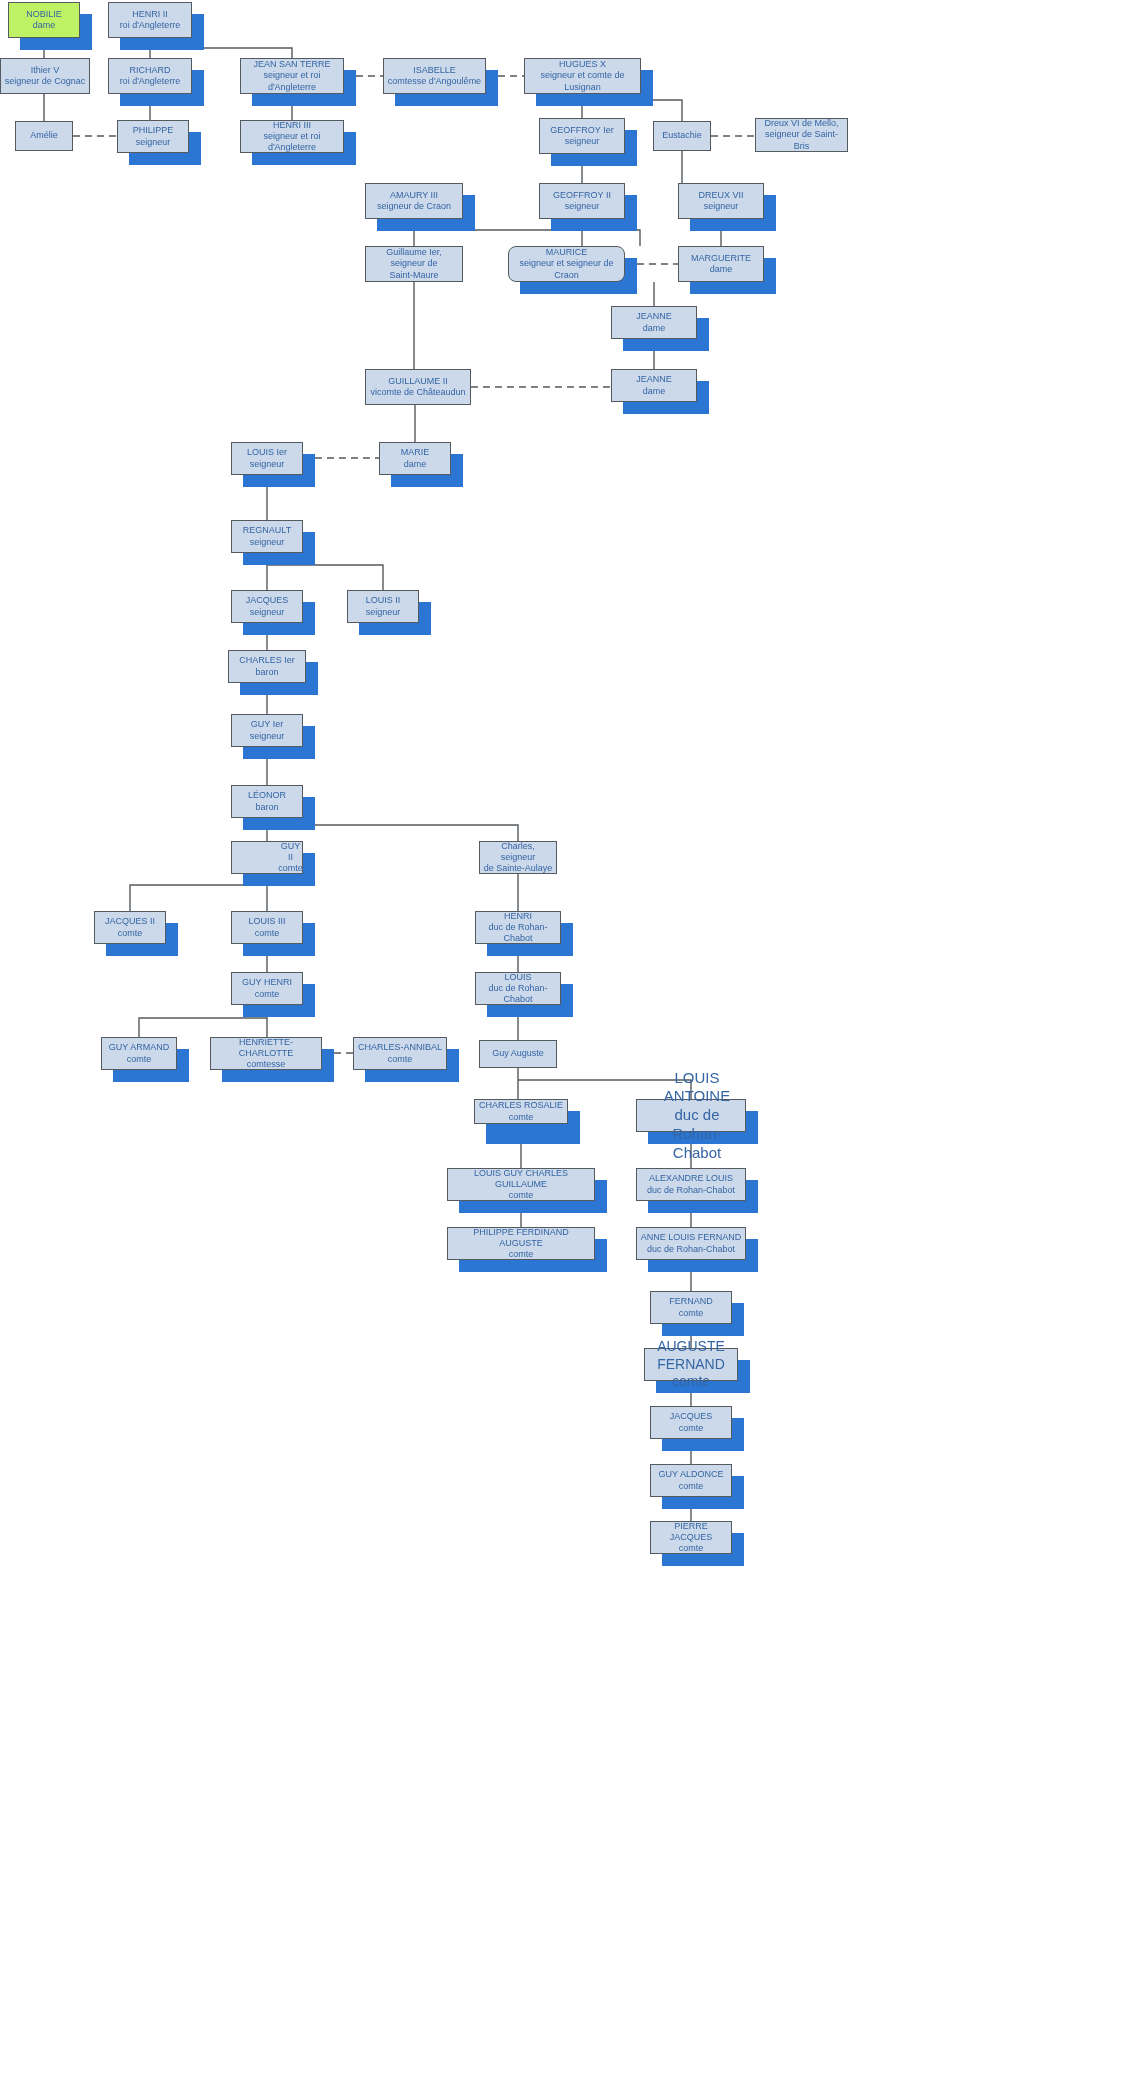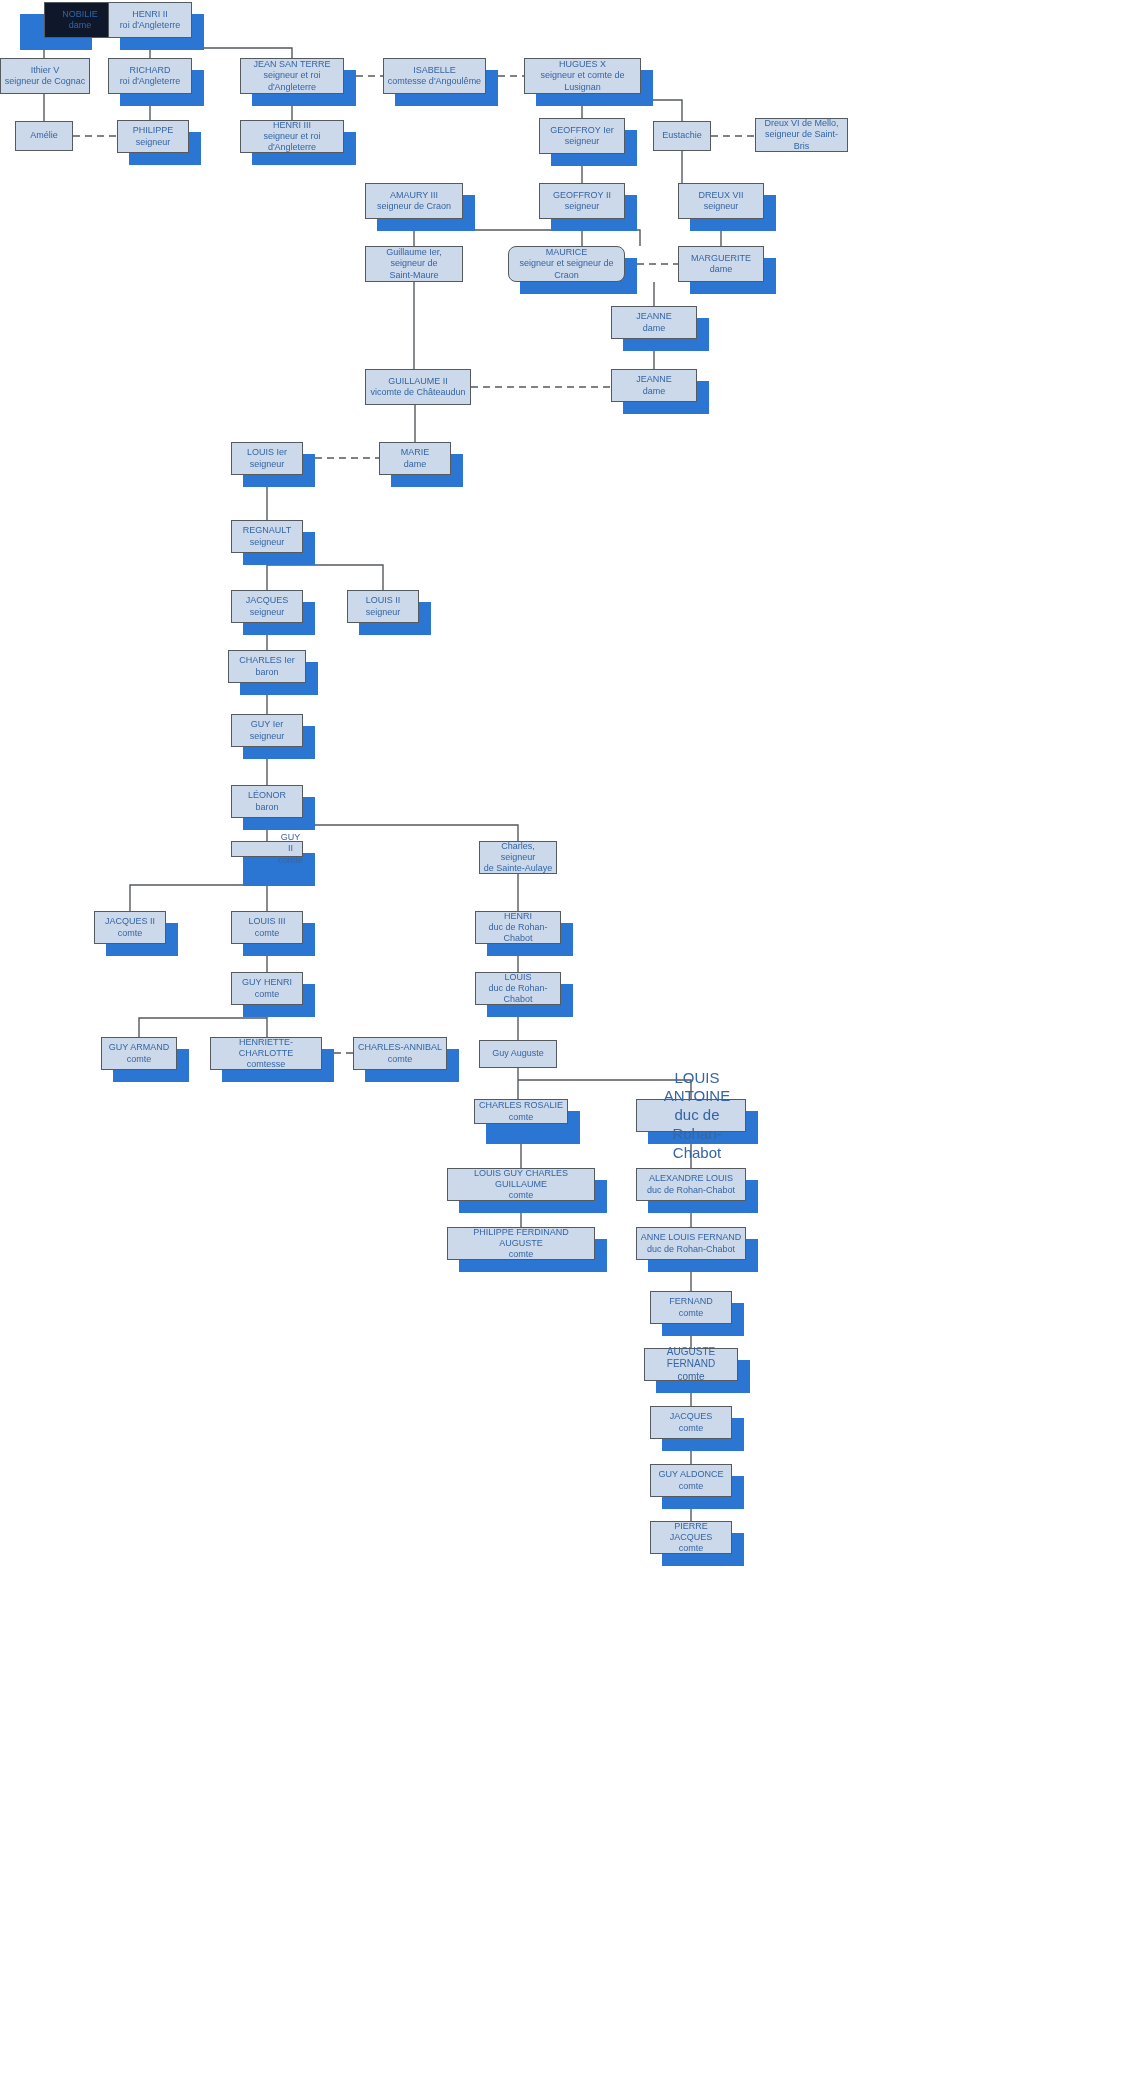--- a/index.html
+++ b/index.html
@@ -69,21 +69,21 @@
       <path d="M73,136 L117,136" fill="none" stroke="#555a5e" stroke-width="1.4" stroke-dasharray="7,5"></path>
       <path d="M344,76 L383,76" fill="none" stroke="#555a5e" stroke-width="1.4" stroke-dasharray="7,5"></path>
       <path d="M486,76 L524,76" fill="none" stroke="#555a5e" stroke-width="1.4" stroke-dasharray="7,5"></path>
       <path d="M711,136 L755,136" fill="none" stroke="#555a5e" stroke-width="1.4" stroke-dasharray="7,5"></path>
       <path d="M625,264 L678,264" fill="none" stroke="#555a5e" stroke-width="1.4" stroke-dasharray="7,5"></path>
       <path d="M471,387 L611,387" fill="none" stroke="#555a5e" stroke-width="1.4" stroke-dasharray="7,5"></path>
       <path d="M303,458 L379,458" fill="none" stroke="#555a5e" stroke-width="1.4" stroke-dasharray="7,5"></path>
       <path d="M322,1053 L353,1053" fill="none" stroke="#555a5e" stroke-width="1.4" stroke-dasharray="7,5"></path>
     </svg>
 <div class="shadow" style="left: 20px; top: 14px; width: 72px; height: 36px; background: rgb(42, 118, 210);"></div>
-    <div class="node" style="left: 8px; top: 2px; width: 72px; height: 36px; font-size: 9px; background: #0f172a; border-color: rgb(85, 90, 94); color: rgb(52, 101, 164); margin-left: 36px;">
+    <div class="node" style="left: 8px; top: 2px; width: 72px; height: 36px; font-size: 9px; background: #bef264; border-color: rgb(85, 90, 94); color: rgb(52, 101, 164);">
       <span class="txt">
         <span class="nm">NOBILIE</span>
         <span class="ti">dame</span>
       </span>
     </div>
     <div class="shadow" style="left: 120px; top: 14px; width: 84px; height: 36px; background: rgb(42, 118, 210);"></div>
     <div class="node" style="left: 108px; top: 2px; width: 84px; height: 36px; font-size: 9px; background: rgb(204, 217, 234); border-color: rgb(85, 90, 94); color: rgb(52, 101, 164);">
       <span class="txt">
         <span class="nm">HENRI II</span>
         <span class="ti">roi d'Angleterre</span>
@@ -271,21 +271,21 @@
       </span>
     </div>
     <div class="shadow" style="left: 243px; top: 797px; width: 72px; height: 33px; background: rgb(42, 118, 210);"></div>
     <div class="node" style="left: 231px; top: 785px; width: 72px; height: 33px; font-size: 9px; background: rgb(204, 217, 234); border-color: rgb(85, 90, 94); color: rgb(52, 101, 164);">
       <span class="txt">
         <span class="nm">LÉONOR</span>
         <span class="ti">baron</span>
       </span>
     </div>
     <div class="shadow" style="left: 243px; top: 853px; width: 72px; height: 33px; background: rgb(42, 118, 210);"></div>
-    <div class="node" style="left: 231px; top: 841px; width: 72px; height: 16px; font-size: 9px; background: rgb(204, 217, 234); border-color: rgb(85, 90, 94); color: rgb(52, 101, 164); padding-left: 47px;">
+    <div class="node" style="left: 231px; top: 841px; width: 72px; height: 33px; font-size: 9px; background: rgb(204, 217, 234); border-color: rgb(85, 90, 94); color: rgb(52, 101, 164); padding-left: 47px;">
       <span class="txt">
         <span class="nm">GUY II</span>
         <span class="ti">comte</span>
       </span>
     </div>
     <div class="node" style="left: 479px; top: 841px; width: 78px; height: 33px; font-size: 9px; background: rgb(204, 217, 234); border-color: rgb(85, 90, 94); color: rgb(52, 101, 164);">
       <span class="txt">
         <span class="nm">Charles, seigneur</span>
         <span class="ti">de Sainte-Aulaye</span>
       </span>
@@ -394,21 +394,21 @@
       </span>
     </div>
     <div class="shadow" style="left: 662px; top: 1303px; width: 82px; height: 33px; background: rgb(42, 118, 210);"></div>
     <div class="node" style="left: 650px; top: 1291px; width: 82px; height: 33px; font-size: 9px; background: rgb(204, 217, 234); border-color: rgb(85, 90, 94); color: rgb(52, 101, 164);">
       <span class="txt">
         <span class="nm">FERNAND</span>
         <span class="ti">comte</span>
       </span>
     </div>
     <div class="shadow" style="left: 656px; top: 1360px; width: 94px; height: 33px; background: rgb(42, 118, 210);"></div>
-    <div class="node" style="left: 644px; top: 1348px; width: 94px; height: 33px; font-size: 10px; background: rgb(204, 217, 234); border-color: rgb(85, 90, 94); color: rgb(52, 101, 164);">
+    <div class="node" style="left: 644px; top: 1348px; width: 94px; height: 33px; font-size: 14px; background: rgb(204, 217, 234); border-color: rgb(85, 90, 94); color: rgb(52, 101, 164);">
       <span class="txt">
         <span class="nm">AUGUSTE FERNAND</span>
         <span class="ti">comte</span>
       </span>
     </div>
     <div class="shadow" style="left: 662px; top: 1418px; width: 82px; height: 33px; background: rgb(42, 118, 210);"></div>
     <div class="node" style="left: 650px; top: 1406px; width: 82px; height: 33px; font-size: 9px; background: rgb(204, 217, 234); border-color: rgb(85, 90, 94); color: rgb(52, 101, 164);">
       <span class="txt">
         <span class="nm">JACQUES</span>
         <span class="ti">comte</span>

